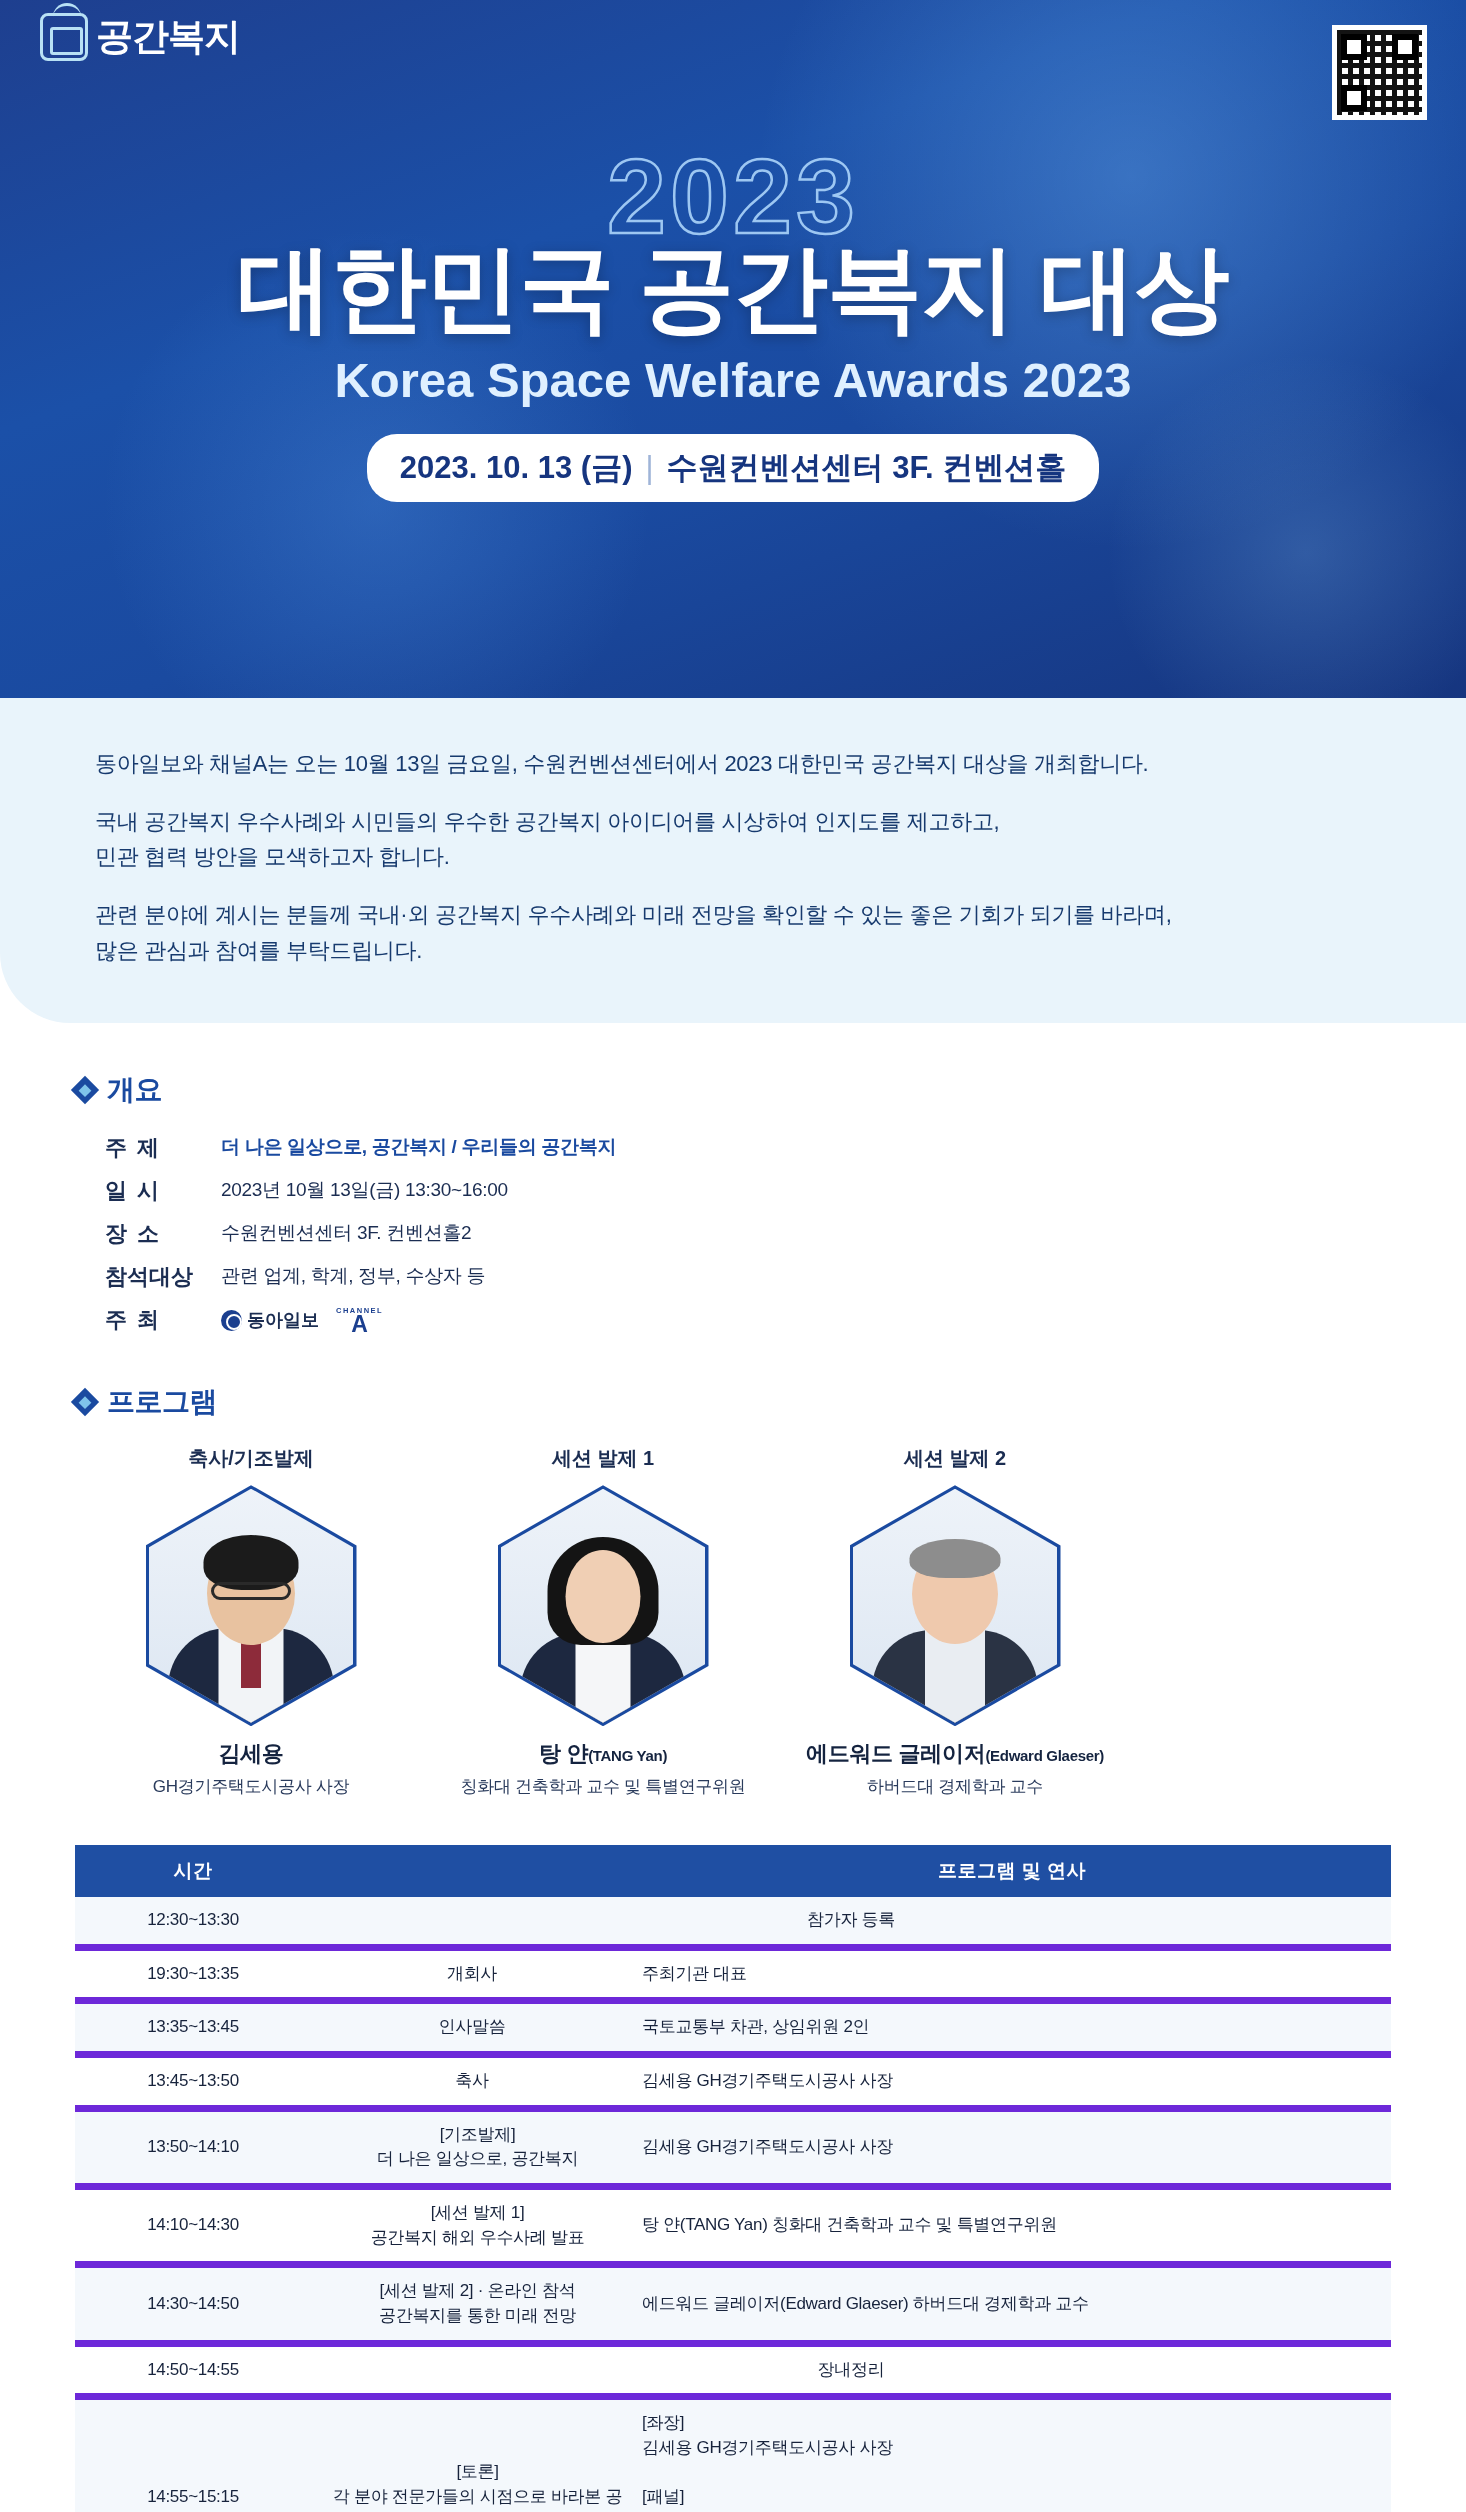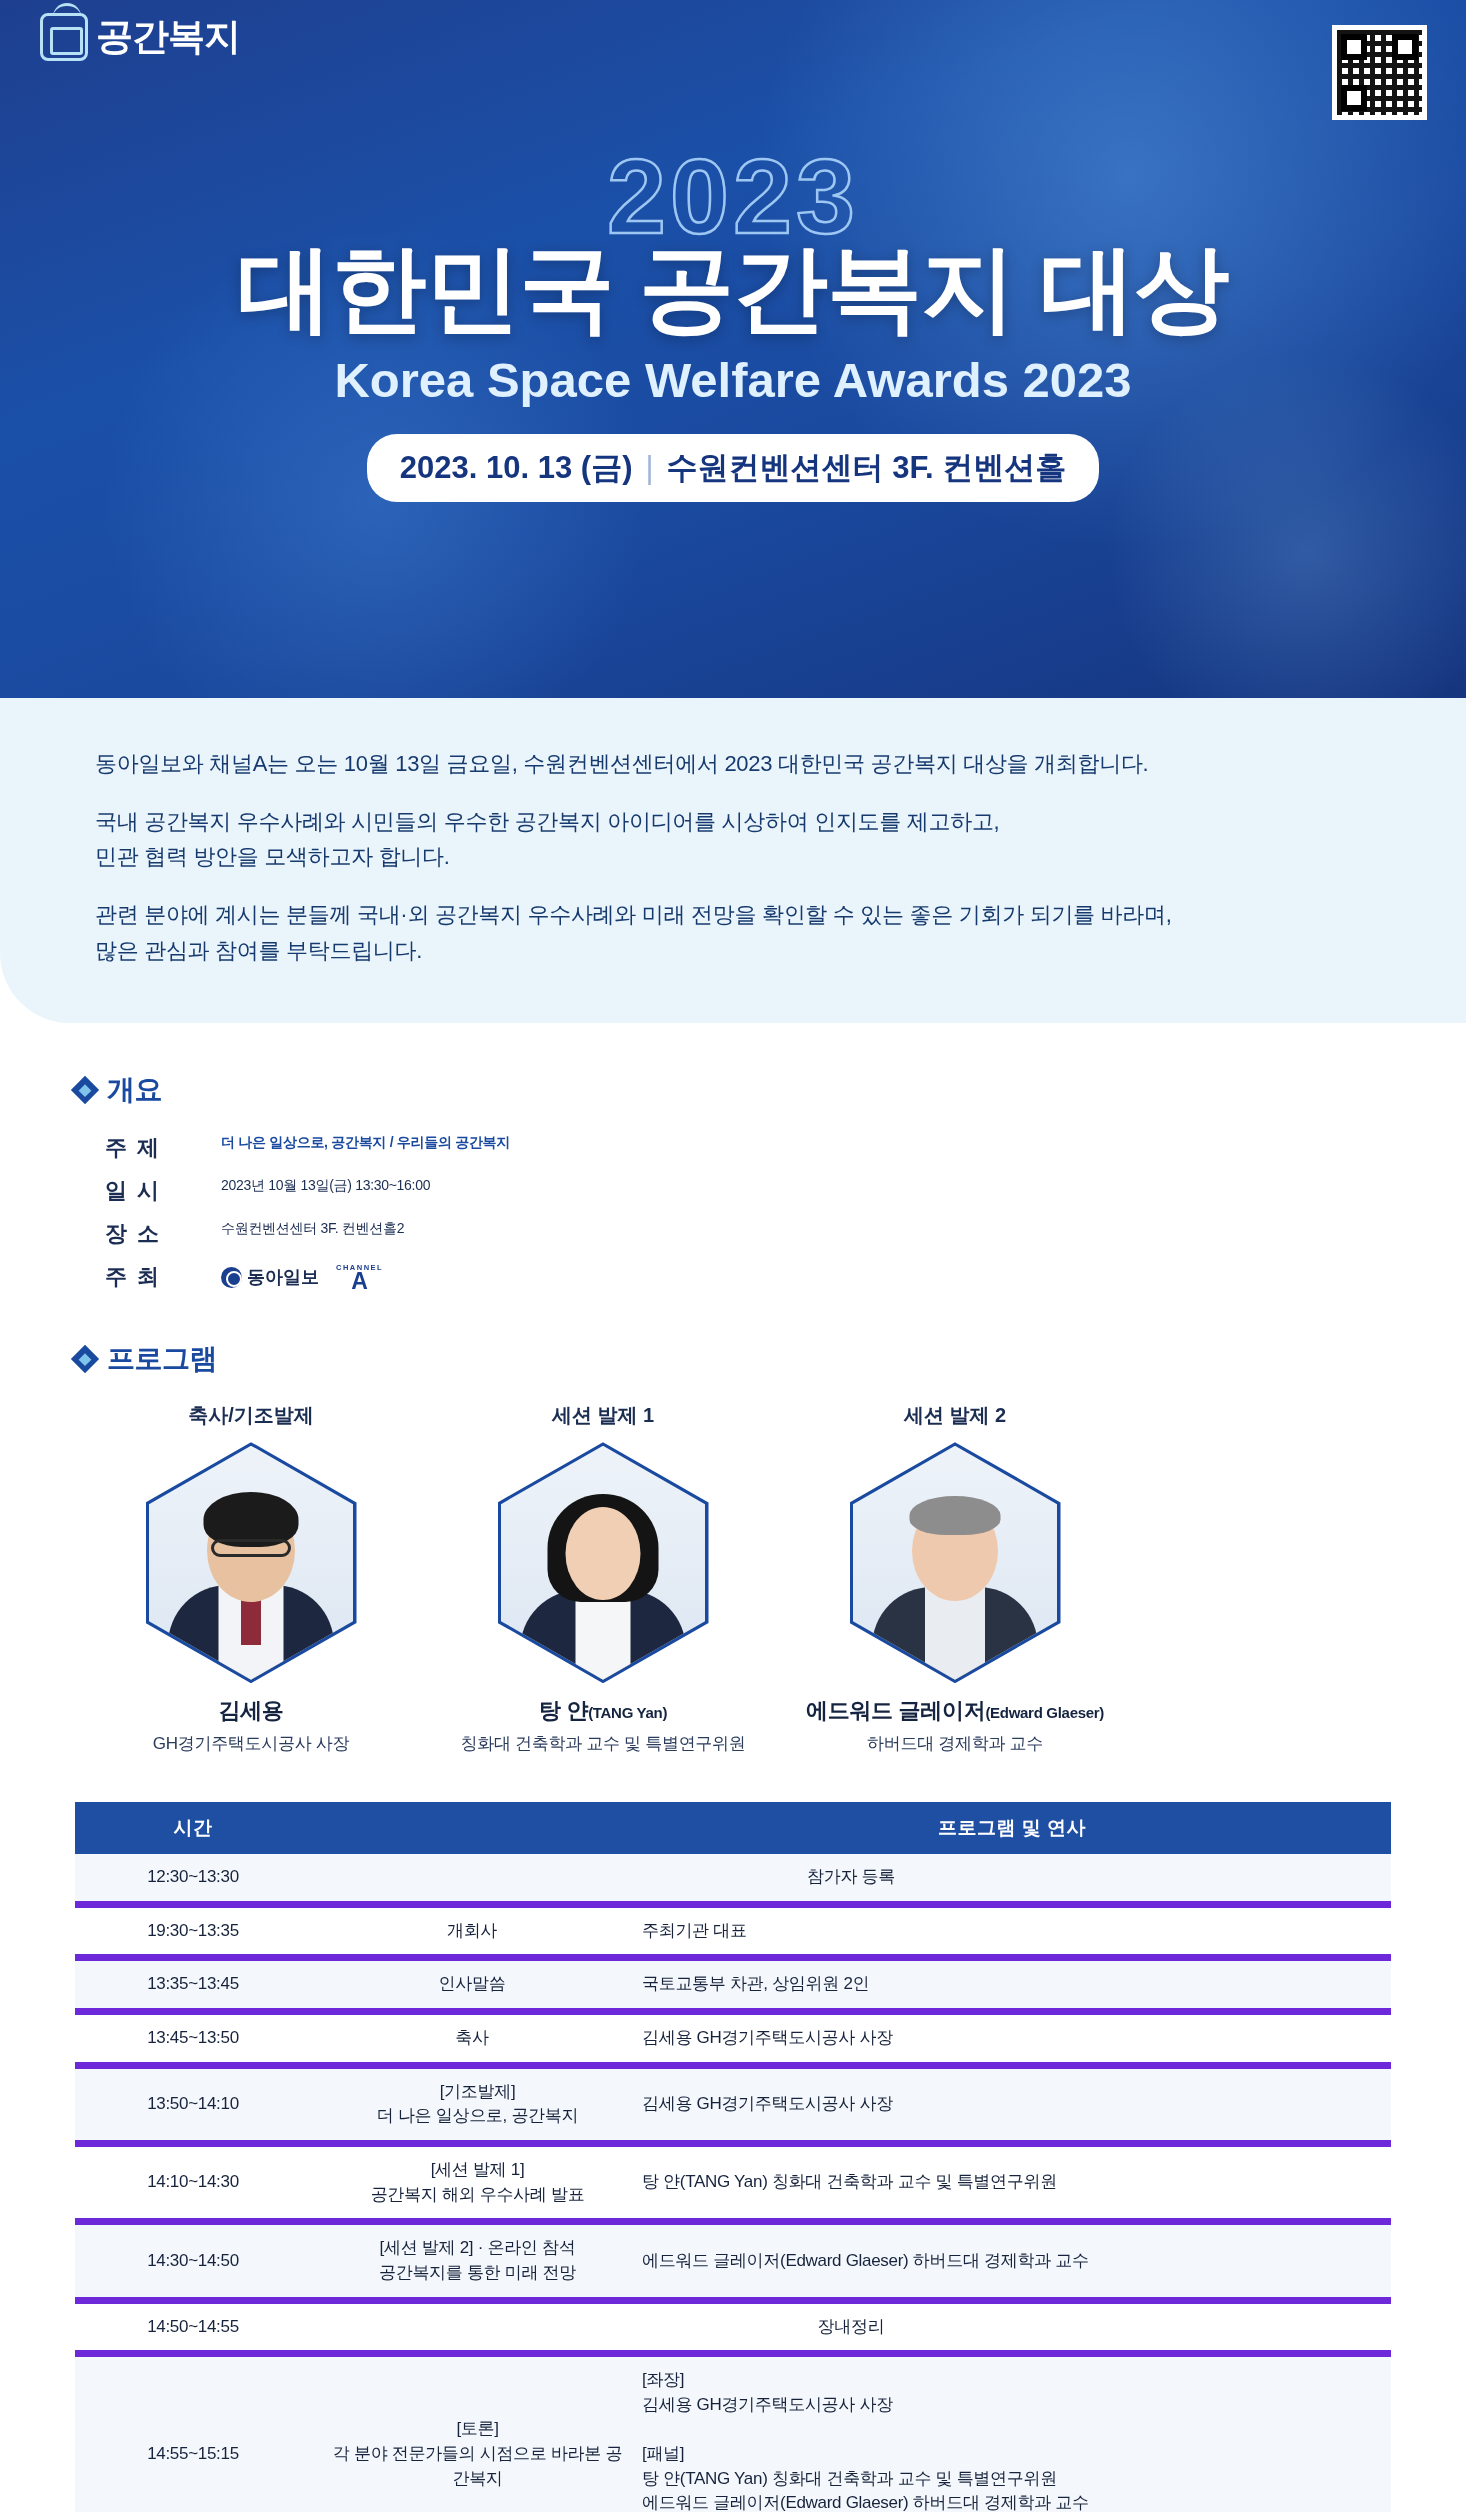--- a/index.html
+++ b/index.html
@@ -184,21 +184,21 @@
   .ov-label {
     width: 116px;
     flex: 0 0 116px;
     font-size: 22px;
     font-weight: bold;
     color: #1b2d52;
     letter-spacing: 2px;
   }
   .ov-label.tight { letter-spacing: 0px; }
   .ov-value {
-    font-size: 14px;
+    font-size: 19px;
     color: #1b2d52;
     letter-spacing: -0.3px;
     padding-top: 1px;
   }
   .ov-value.accent { color: #1a4aa0; font-weight: bold; }
   .host-logos { display: flex; align-items: center; gap: 17px; padding-top: 1px;}
   .host-donga {
     display: flex; align-items: center; gap: 5px;
     font-size: 18px; font-weight: bold; color: #1b2d52;
   }
@@ -351,20 +351,24 @@
       <div class="ov-label">주      제</div>
       <div class="ov-value accent">더 나은 일상으로, 공간복지 / 우리들의 공간복지</div>
     </div>
     <div class="ov-row">
       <div class="ov-label">일      시</div>
       <div class="ov-value">2023년 10월 13일(금) 13:30~16:00</div>
     </div>
     <div class="ov-row">
       <div class="ov-label">장      소</div>
       <div class="ov-value">수원컨벤션센터 3F. 컨벤션홀2</div>
+    </div>
+    <div class="ov-row">
+      <div class="ov-label tight">참석대상</div>
+      <div class="ov-value">관련 업계, 학계, 정부, 수상자 등</div>
     </div>
     <div class="ov-row">
       <div class="ov-label">주      최</div>
       <div class="host-logos">
         <div class="host-donga">
           <div class="donga-mark"></div>
           <span>동아일보</span>
         </div>
         <div class="host-channela">
           <span class="ca-word">CHANNEL</span>

